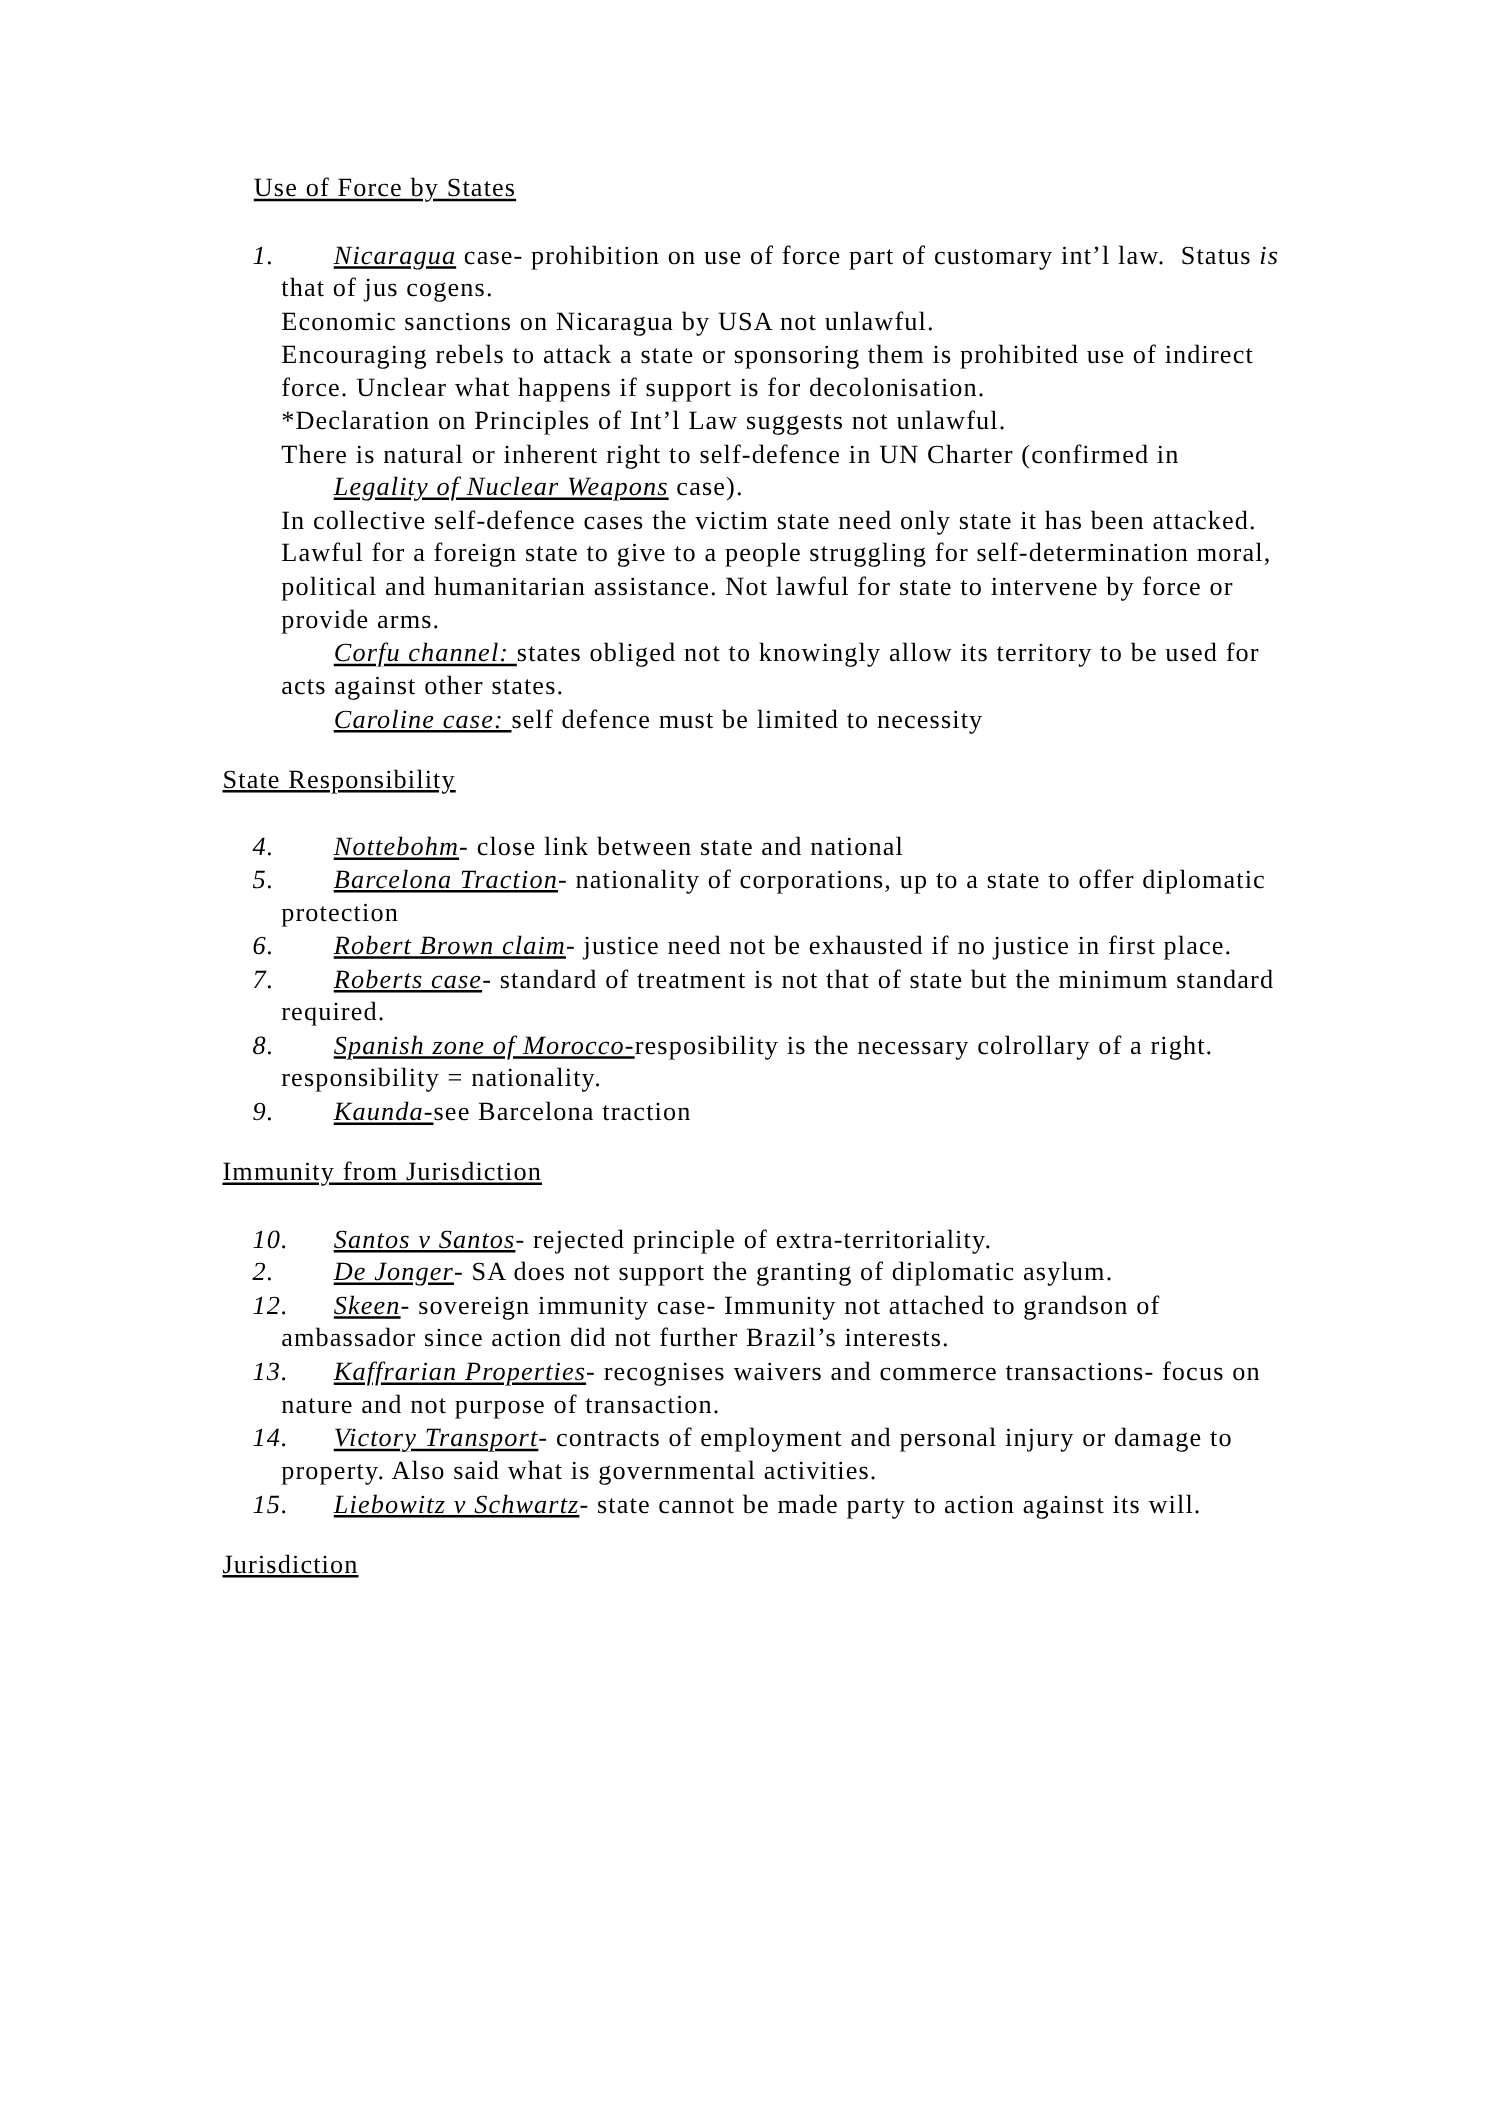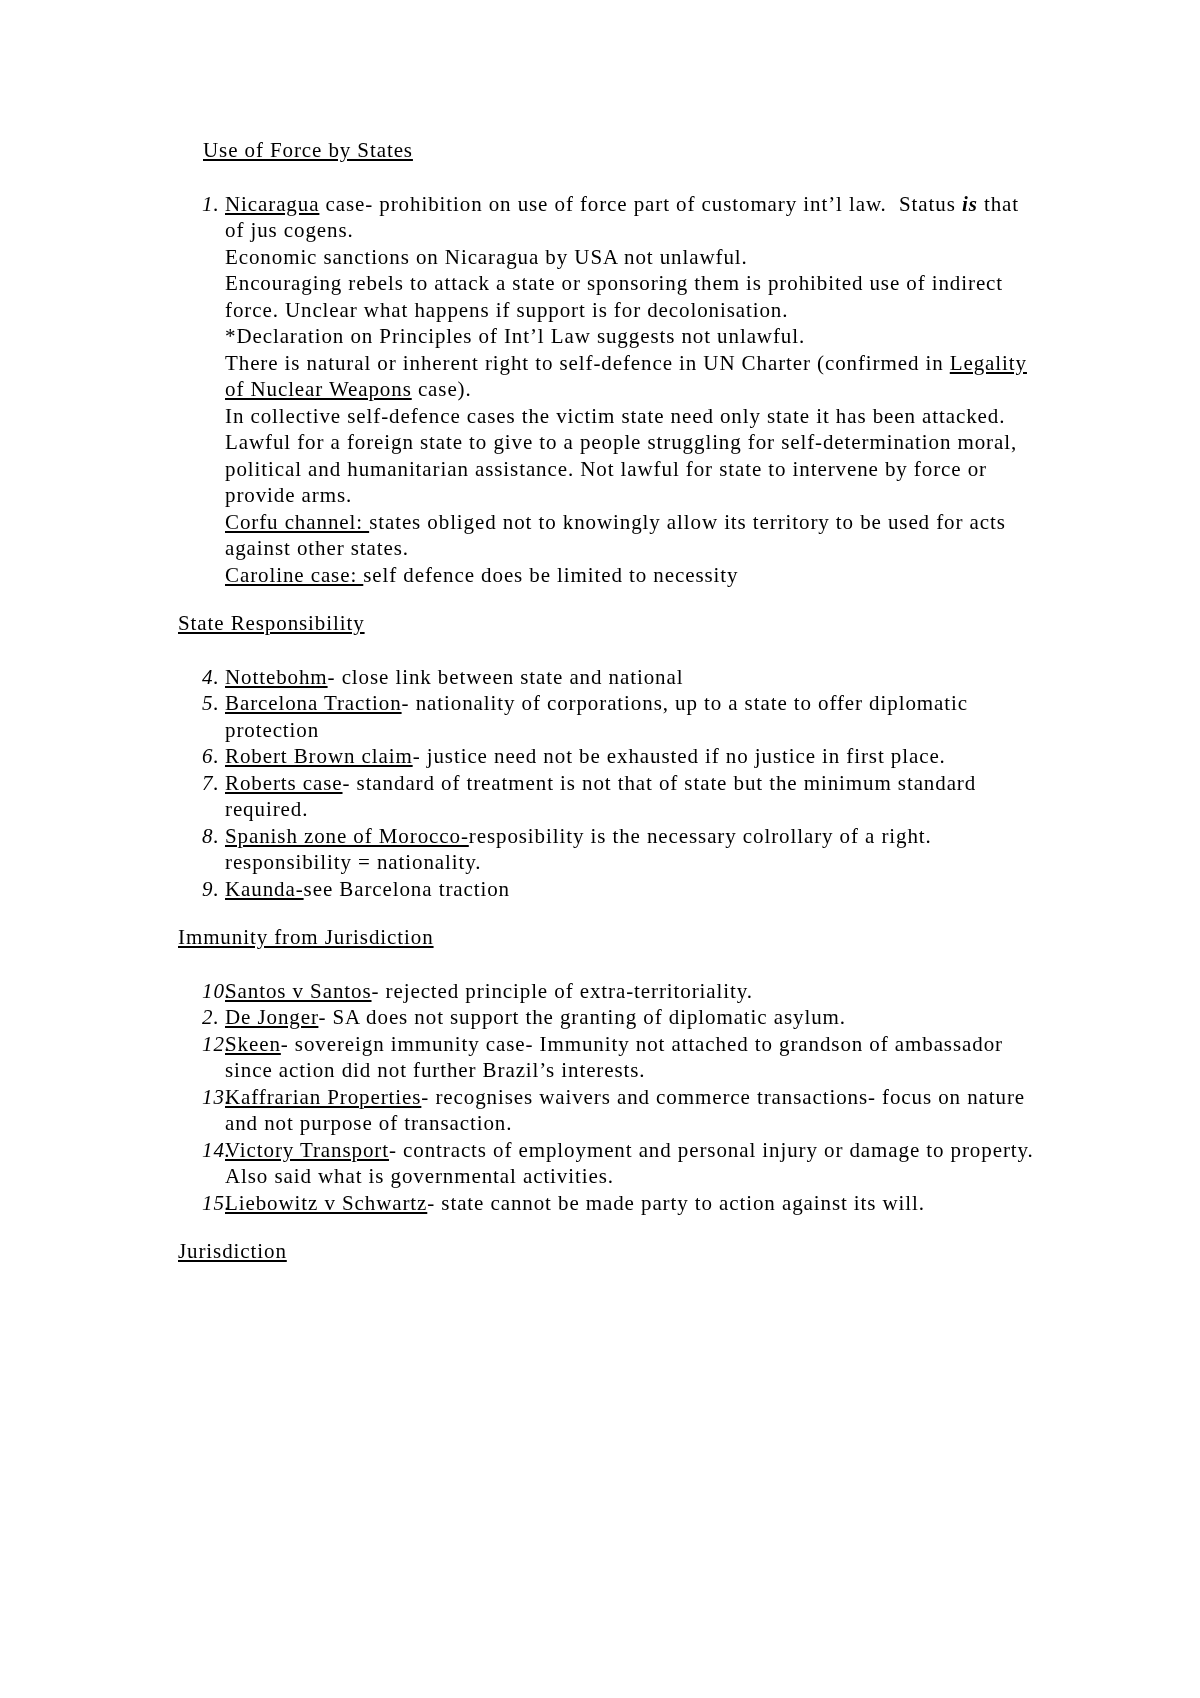--- a/index.html
+++ b/index.html
@@ -31,43 +31,43 @@
   }
   .section:first-child .heading { margin-left: 25px; }
   .item { position: relative; padding-left: 47px; }
   .num {
     position: absolute;
     left: 24px;
     top: 0;
     font-style: italic;
   }
   .para { margin: 0; }
-  .i  { font-style: italic; font-weight: bold; }
+  .i  { font-style: italic; }
   .b  { font-weight: normal; }
-  .iu { text-decoration: underline; }
+  .iu { font-style: italic; text-decoration: underline; margin-left: 42px; }
 </style>
 </head>
 <body>
 
 <div class="page">
   <div id="doc">
       <div class="section">
         <div class="heading">Use of Force by States</div>
         <div class="item">
           <span class="num">1.</span>
           <div class="body">
             <div class="para"><span class="iu">Nicaragua</span><span> case- prohibition on use of force part of customary int’l law.&nbsp; Status </span><span class="i">is</span><span> that of jus cogens.</span></div>
             <div class="para"><span>Economic sanctions on Nicaragua by USA not unlawful.</span></div>
             <div class="para"><span>Encouraging rebels to attack a state or sponsoring them is prohibited use of indirect force. Unclear what happens if support is for decolonisation.</span></div>
             <div class="para"><span>*Declaration on Principles of Int’l Law suggests not unlawful.</span></div>
             <div class="para"><span>There is natural or inherent right to self-defence in UN Charter (confirmed in </span><span class="iu">Legality of Nuclear Weapons</span><span> case).</span></div>
             <div class="para"><span>In collective self-defence cases the victim state need only state it has been attacked.</span></div>
             <div class="para"><span>Lawful for a foreign state to give to a people struggling for self-determination moral, political and humanitarian assistance. Not lawful for state to intervene by force or provide arms.</span></div>
             <div class="para"><span class="iu">Corfu channel: </span><span>states obliged not to knowingly allow its territory to be used for acts against other states.</span></div>
-            <div class="para"><span class="iu">Caroline case: </span><span>self defence does be limited to necessity</span></div>
+            <div class="para"><span class="iu">Caroline case: </span><span>self defence must be limited to necessity</span></div>
           </div>
         </div>
       </div>
       <div class="section">
         <div class="heading">State Responsibility</div>
         <div class="item">
           <span class="num">4.</span>
           <div class="body">
             <div class="para"><span class="iu">Nottebohm</span><span>- close link between state and national</span></div>
           </div>

